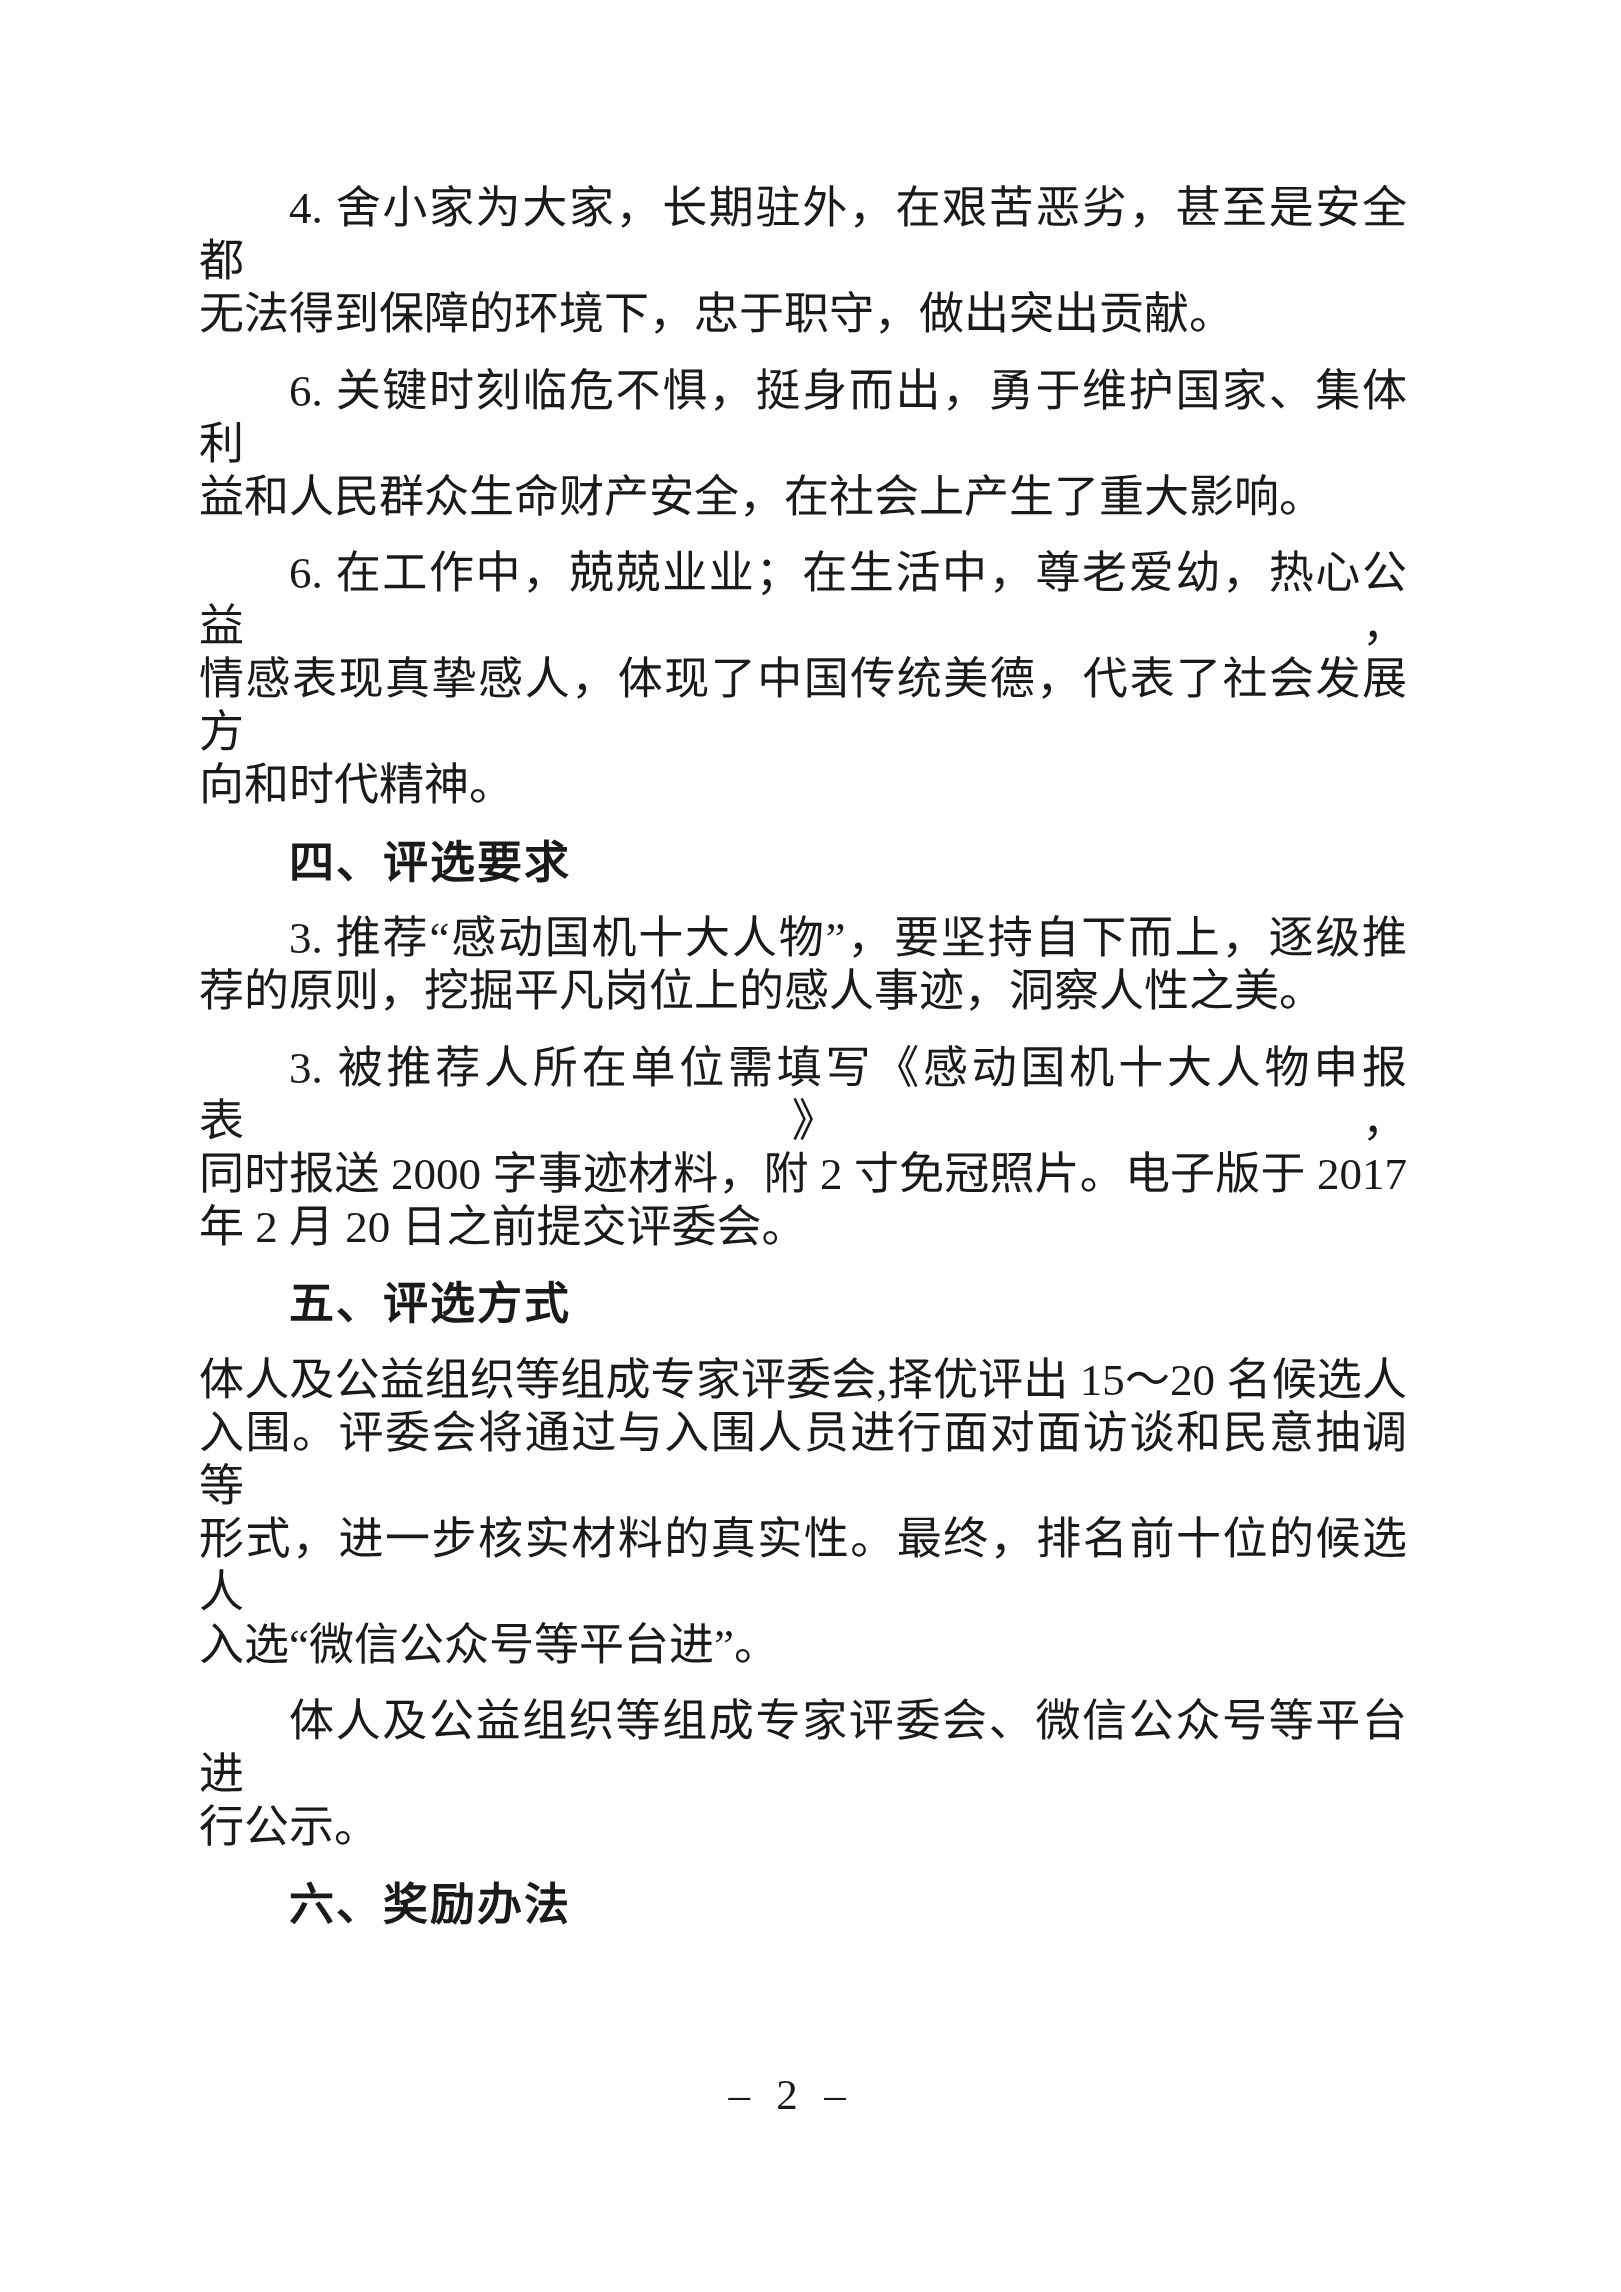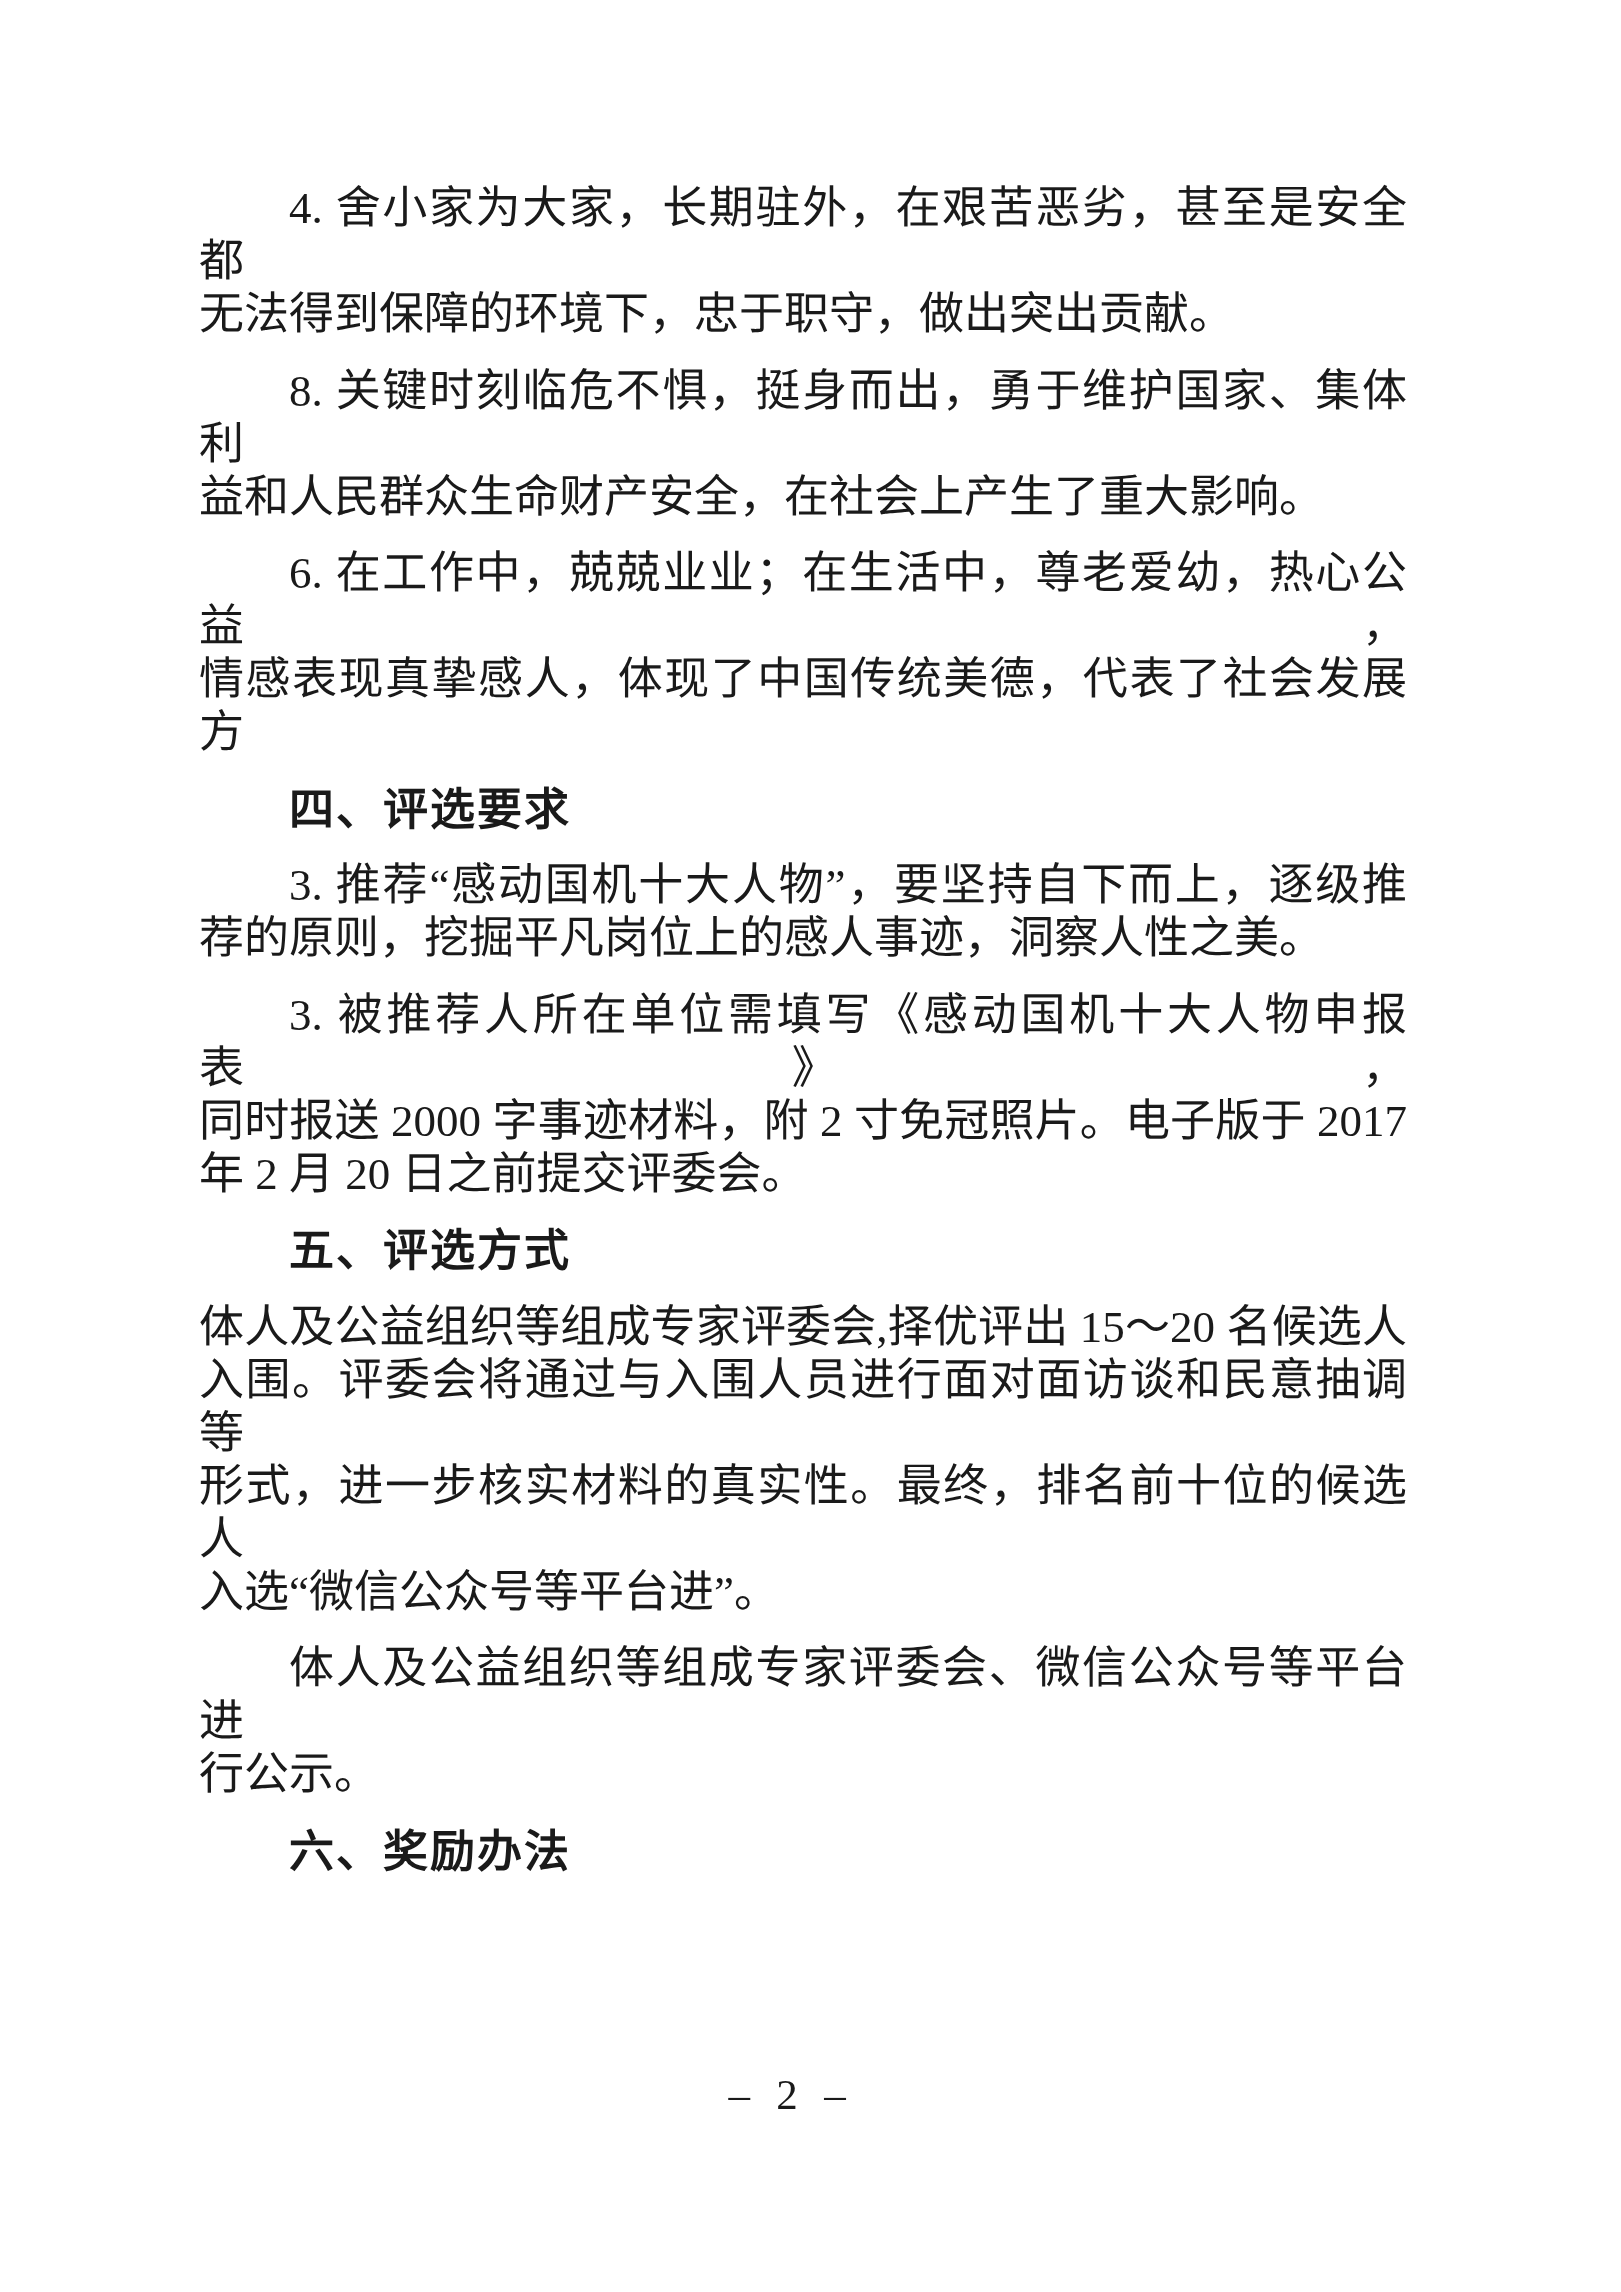--- a/index.html
+++ b/index.html
@@ -55,26 +55,27 @@
 </head>
 <body>
 
 <div class="page">
   <main class="doc" id="doc">
       <div class="block paragraph">
         <div class="line first fill">4. 舍小家为大家，长期驻外，在艰苦恶劣，甚至是安全都</div>
         <div class="line">无法得到保障的环境下，忠于职守，做出突出贡献。</div>
       </div>
       <div class="block paragraph">
-        <div class="line first fill">8. 关键时刻临危不惧，挺身而出，勇于维护国家、集体利</div>
+        <div class="line first fill">6. 关键时刻临危不惧，挺身而出，勇于维护国家、集体利</div>
         <div class="line">益和人民群众生命财产安全，在社会上产生了重大影响。</div>
       </div>
       <div class="block paragraph">
         <div class="line first fill">6. 在工作中，兢兢业业；在生活中，尊老爱幼，热心公益，</div>
         <div class="line fill">情感表现真挚感人，体现了中国传统美德，代表了社会发展方</div>
+        <div class="line">向和时代精神。</div>
       </div>
       <div class="block heading">
         <div class="line first">四、评选要求</div>
       </div>
       <div class="block paragraph">
         <div class="line first fill">3. 推荐“感动国机十大人物”，要坚持自下而上，逐级推</div>
         <div class="line">荐的原则，挖掘平凡岗位上的感人事迹，洞察人性之美。</div>
       </div>
       <div class="block paragraph">
         <div class="line first fill">3. 被推荐人所在单位需填写《感动国机十大人物申报表》，</div>

